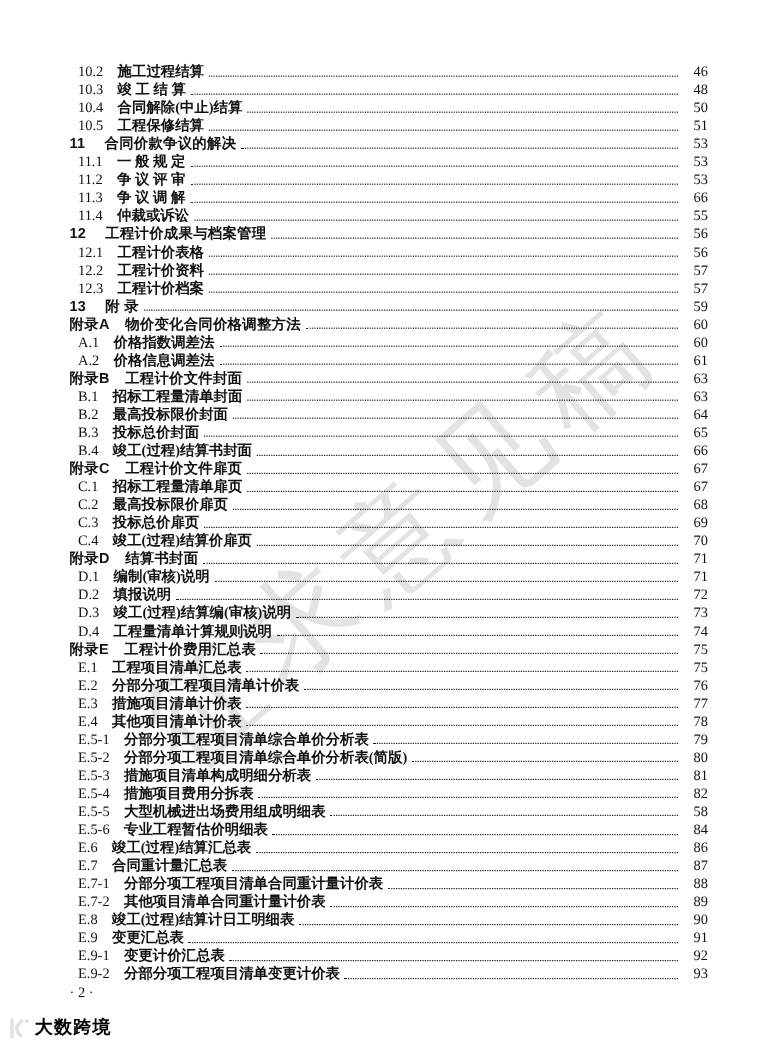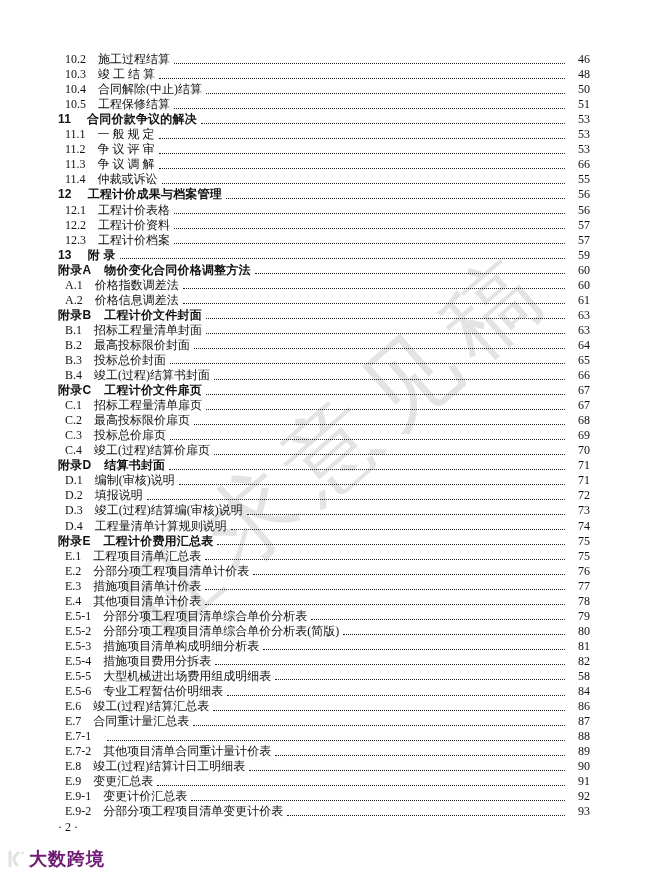--- a/index.html
+++ b/index.html
@@ -39,20 +39,21 @@
     font-size:12px;
     line-height:14px;
     cursor:pointer;
   }
   .row .num{
     white-space:nowrap;
     margin-right:12px;
   }
   .row .title{
     white-space:nowrap;
+    font-weight:bold;
   }
   .row.sub{padding-left:7px;align-items:flex-end;}
   .row.chapter .num{margin-right:16px;text-align:center;}
   .row.appendix .num{margin-right:13px;}
   .row.chapter .num,.row.chapter .title,
   .row.appendix .num,.row.appendix .title{
     font-family:"Liberation Sans","DejaVu Sans",sans-serif;
     font-weight:bold;
     font-size:12px;
     letter-spacing:0.2px;
@@ -86,23 +87,23 @@
     align-items:center;
     gap:3px;
     color:#e0e0e0;
     z-index:1;
     user-select:none;
   }
   .brand-icon{display:inline-flex;align-items:center;}
   .brand-text{
     font-family:"Liberation Sans","DejaVu Sans",sans-serif;
     font-weight:bold;
-    font-size:18px;
+    font-size:15px;
     letter-spacing:1px;
-    color:#701a75;
+    color:#000000;
     text-shadow:0 0 1px #eeeeee;
   }
 </style>
 </head>
 <body>
 
 <div class="page">
 
   <div class="watermark">征求意见稿</div>
 
@@ -372,20 +373,21 @@
     <span class="pg">86</span>
   </div>
       <div class="row sub">
     <span class="num">E.7</span>
     <span class="title">合同重计量汇总表</span>
     <span class="leader"></span>
     <span class="pg">87</span>
   </div>
       <div class="row sub">
     <span class="num">E.7-1</span>
+    <span class="title">分部分项工程项目清单合同重计量计价表</span>
     <span class="leader"></span>
     <span class="pg">88</span>
   </div>
       <div class="row sub">
     <span class="num">E.7-2</span>
     <span class="title">其他项目清单合同重计量计价表</span>
     <span class="leader"></span>
     <span class="pg">89</span>
   </div>
       <div class="row sub">

